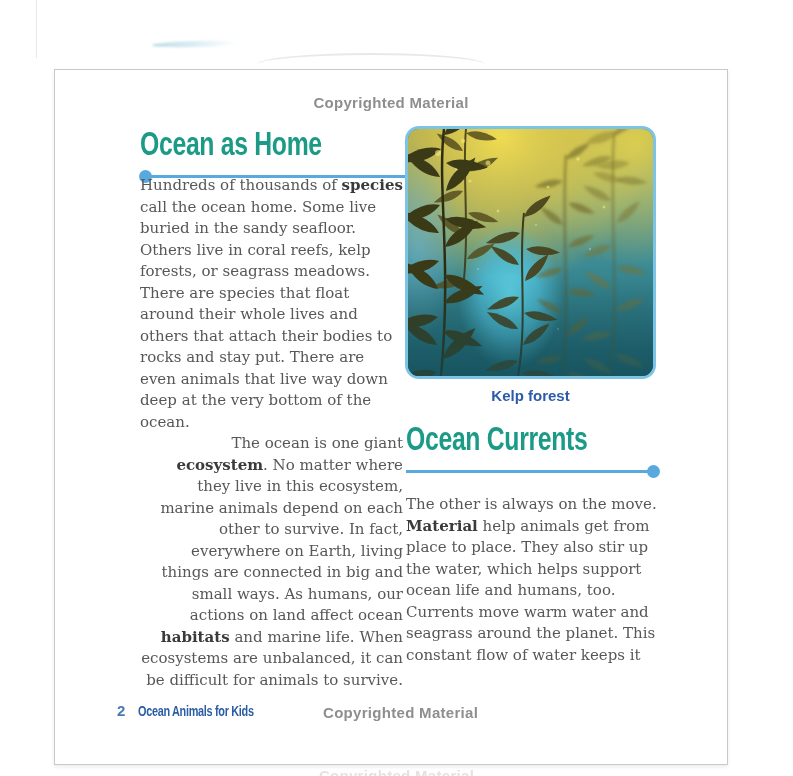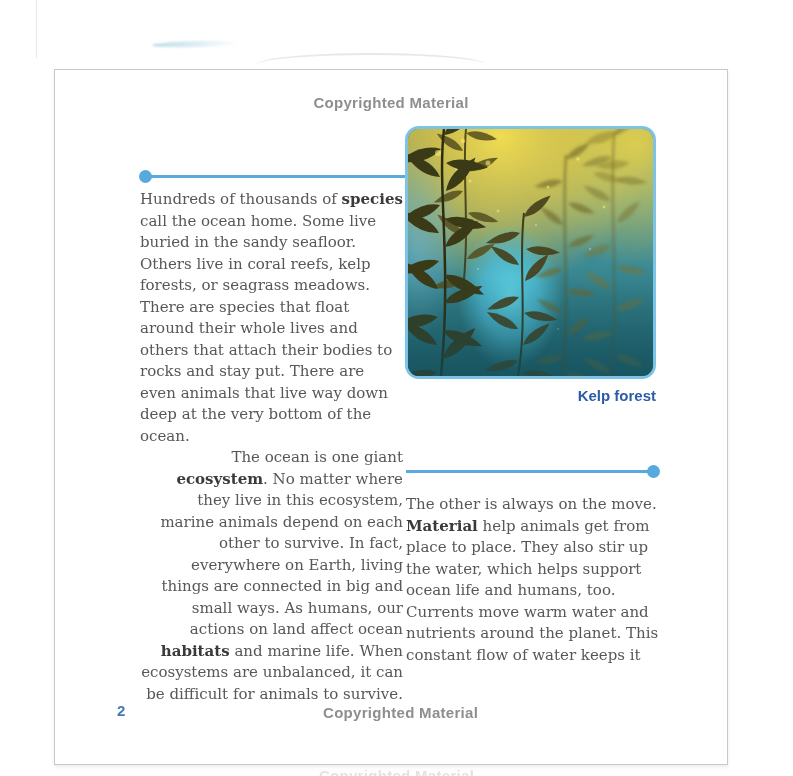--- a/index.html
+++ b/index.html
@@ -78,37 +78,37 @@
   .rule .line { height: 3px; flex: 1; background: var(--rule_blue, #58a9de); }
   .rule-left  .line { margin-left: -2px; }
   .rule-right .line { margin-right: -2px; }
 
   .body-copy {
     position: absolute;
     font-size: 15px; line-height: 21.5px;
     color: var(--body_text, #565856);
     text-align: left;
   }
-  .col-left  { left: 85px;  top: 119px; width: 263px; }
+  .col-left  { left: 85px;  top: 105px; width: 263px; }
   .col-right { left: 351px; top: 424px; width: 257px; }
   .para.indent { text-indent: 15px; text-align: right; }
   .b { font-weight: bold; color: var(--body_bold, #393b3b); }
 
   .photo {
     position: absolute; left: 350px; top: 56px; width: 251px; height: 253px;
     border: 3px solid var(--photo_border, #7cc3e6);
     border-radius: 14px;
     overflow: hidden;
     background: #2a6e78;
   }
   .photo svg { display: block; width: 245px; height: 247px; }
 
   .caption {
     position: absolute; left: 350px; top: 317px; width: 251px;
-    text-align: right;
+    text-align: center;
     font-family: "Liberation Sans", sans-serif;
     font-weight: bold; font-size: 15px;
     color: var(--caption_blue, #2d5ca6);
   }
 
   .footer { position: absolute; left: 0; top: 632px; width: 100%; height: 20px;
             font-family: "Liberation Sans", sans-serif; font-weight: bold; }
   .pgnum {
     position: absolute; left: 62px; top: 0;
     font-size: 15px; color: var(--page_number_blue, #4779b2);
@@ -128,20 +128,21 @@
 <body>
 
 <div class="smudge-teal"></div>
 <div class="smudge-arc"></div>
 <div class="edge-line"></div>
 
 <div class="card">
 
   <div class="top-copyright">Copyrighted Material</div>
 
+  <h1 class="heading h-left"><span class="cond">Ocean as Home</span></h1>
 
   <div class="rule rule-left">
     <span class="dot"></span>
     <span class="line"></span>
   </div>
 
   <div class="body-copy col-left">
     <p class="para"><span>Hundreds of thousands of </span><span class="b">species</span><span> call the ocean home. Some live buried in the sandy seafloor. Others live in coral reefs, kelp forests, or seagrass meadows. There are species that float around their whole lives and others that attach their bodies to rocks and stay put. There are even animals that live way down deep at the very bottom of the ocean.</span></p>
     <p class="para indent"><span>The ocean is one giant </span><span class="b">ecosystem</span><span>. No matter where they live in this ecosystem, marine animals depend on each other to survive. In fact, everywhere on Earth, living things are connected in big and small ways. As humans, our actions on land affect ocean </span><span class="b">habitats</span><span> and marine life. When ecosystems are unbalanced, it can be difficult for animals to survive.</span></p>
   </div>
@@ -294,30 +295,32 @@
         <circle cx="70" cy="140" r="1.1"></circle>
         <circle cx="150" cy="200" r="1.1"></circle>
       </g>
 
       <rect width="245" height="247" fill="url(#deep)"></rect>
     </svg>
   </figure>
 
   <figcaption class="caption">Kelp forest</figcaption>
 
+  <h2 class="heading h-right"><span class="cond">Ocean Currents</span></h2>
 
   <div class="rule rule-right">
     <span class="line"></span>
     <span class="dot"></span>
   </div>
 
   <div class="body-copy col-right">
-    <p class="para"><span>The other is always on the move. </span><span class="b">Material</span><span> help animals get from place to place. They also stir up the water, which helps support ocean life and humans, too. Currents move warm water and nutrients around the planet. This constant flow of water keeps it</span></p>
+    <p class="para"><span>The other is always on the move. </span><span class="b">Material</span><span> help animals get from place to place. They also stir up the water, which helps support ocean life and humans, too. Currents move warm water and seagrass around the planet. This constant flow of water keeps it</span></p>
   </div>
 
   <div class="footer">
     <span class="pgnum">2</span>
+    <span class="booktitle"><span class="cond">Ocean Animals for Kids</span></span>
     <span class="bottom-copy">Copyrighted Material</span>
   </div>
 
 </div>
 
 <div class="ghost-copy">Copyrighted Material</div>
 
 </body></html>

